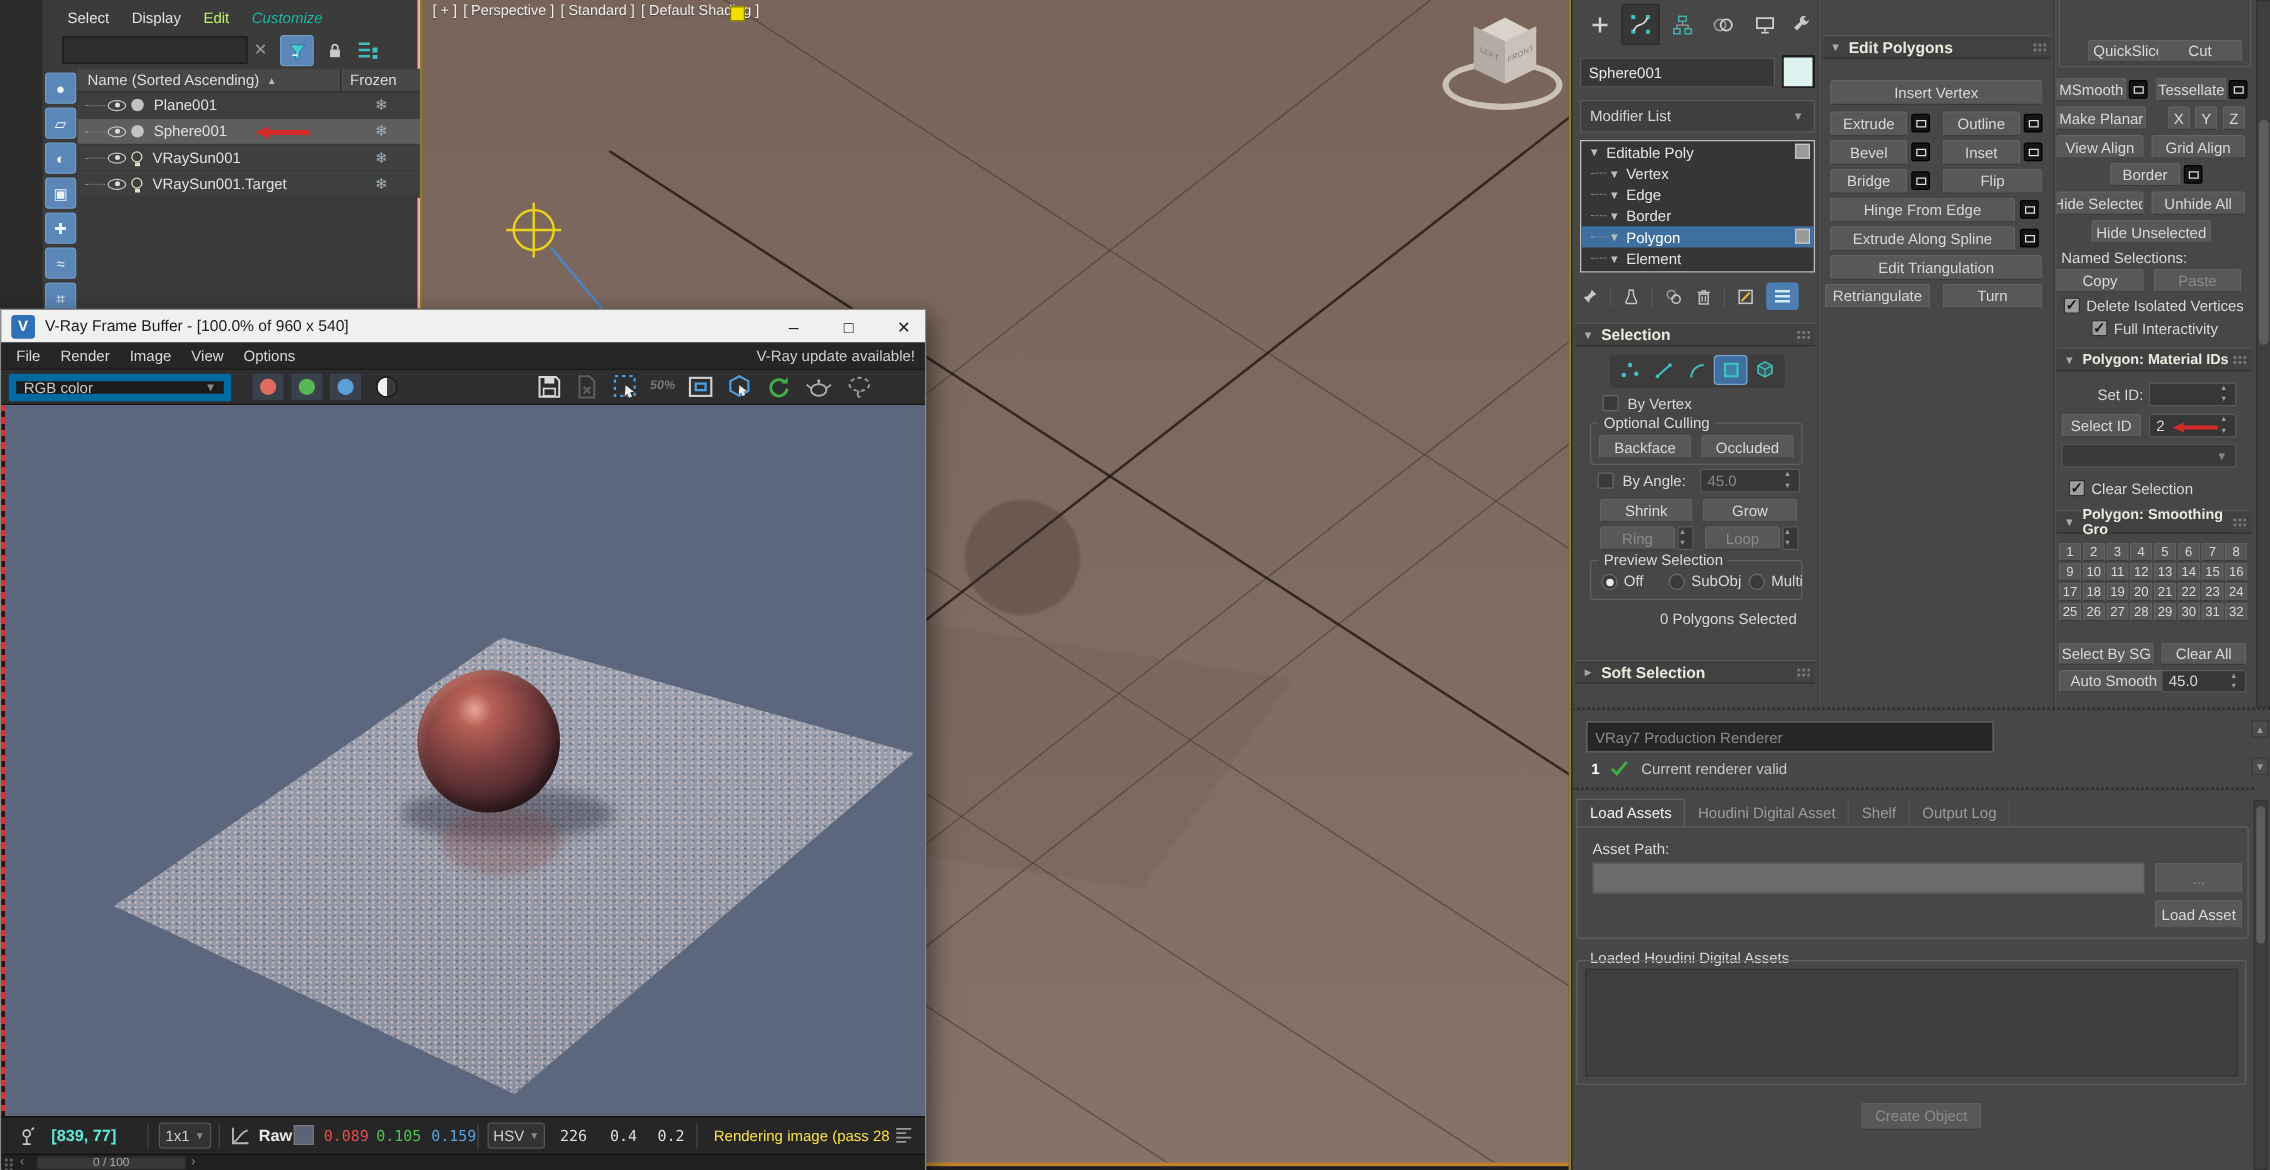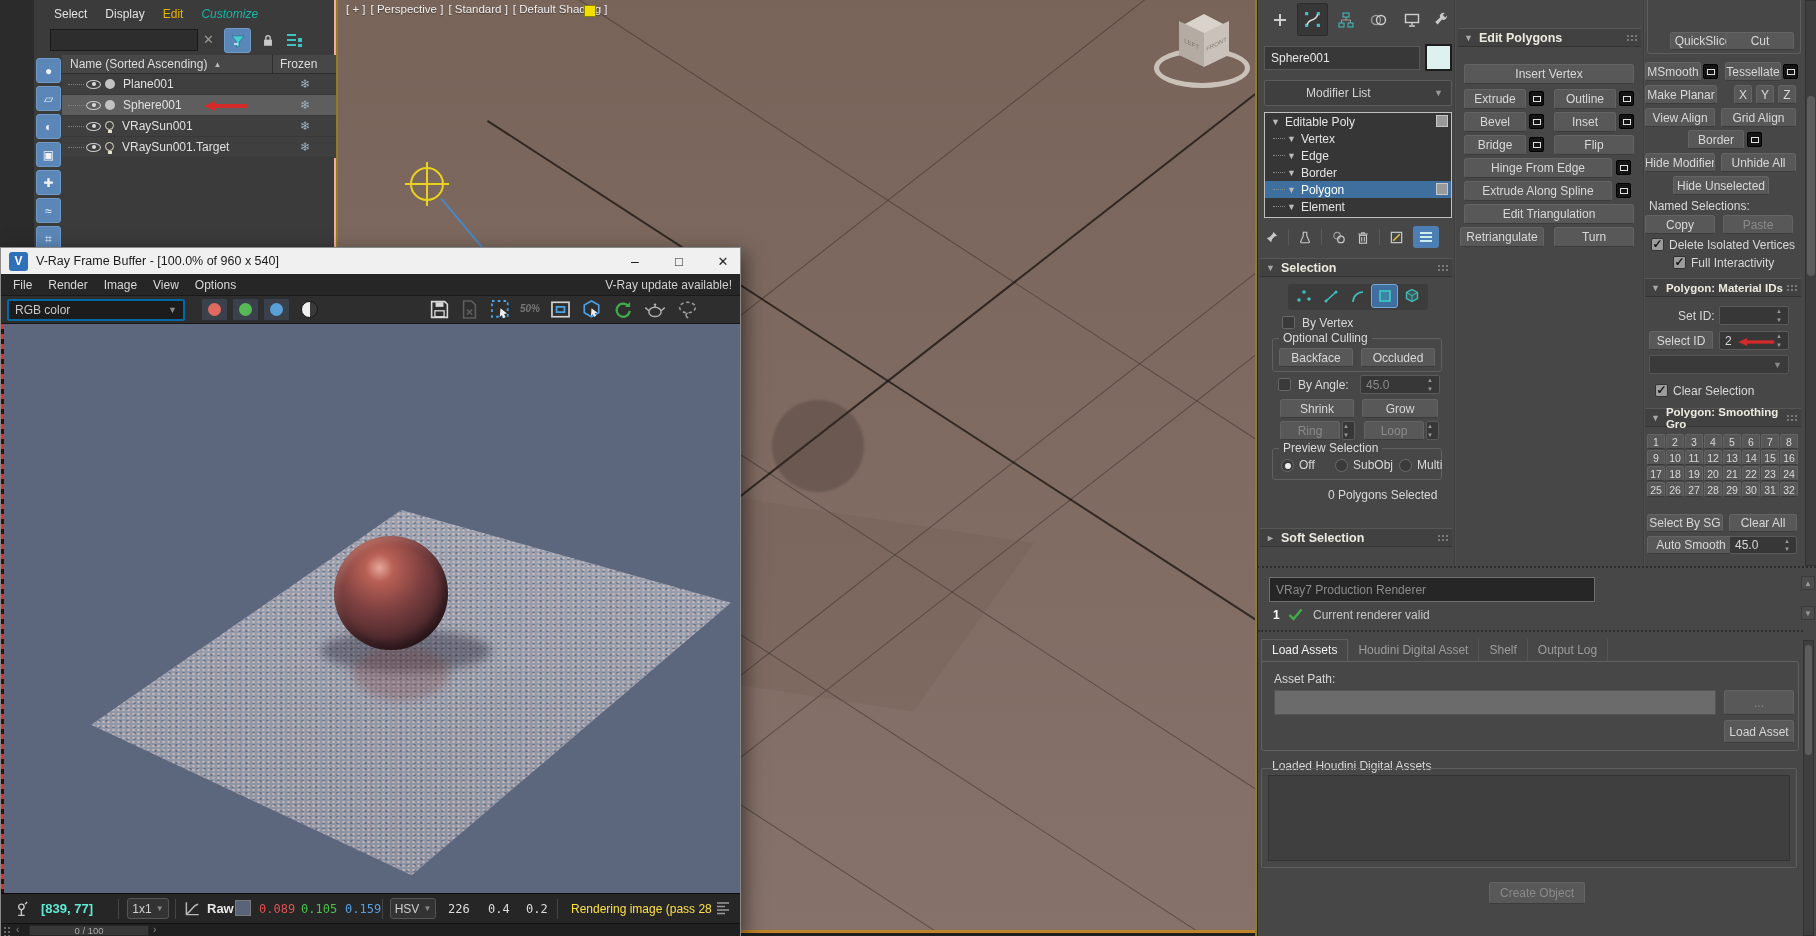--- a/index.html
+++ b/index.html
@@ -128,21 +128,21 @@
     <div class="abs" style="left:0;right:0;top:930px;height:3px;background:#c08428;"></div>
     <div class="abs" style="left:0;right:0;top:933px;height:3px;background:#1f1f1f;"></div>
   </div>
 
   <div id="explorer" class="abs">
     <div class="abs" style="left:0;top:0;width:34px;height:247px;background:#2b2b2b;"></div>
     <div class="abs flex" style="left:54px;top:4px;height:20px;gap:18px;">
 
     <span style="cursor:pointer;color:#e2e2e2;">Select</span>
         <span style="cursor:pointer;color:#e2e2e2;">Display</span>
-        <span style="cursor:pointer;color:#eab308;">Edit</span>
+        <span style="cursor:pointer;color:#bef264;">Edit</span>
         <span style="cursor:pointer;color:#14b8a6;font-style:italic;">Customize</span>
       </div>
 
     <input class="abs" style="left: 50px; top: 29px; width: 148px; height: 22px; background: rgb(45, 45, 45); border: 1px solid rgb(26, 26, 26); color: rgb(221, 221, 221); outline: none; padding: 0px 4px;" value="">
     <span class="abs" style="left:203px;top:32px;color:#9a9a9a;font-size:13px;cursor:pointer;">✕</span>
     <div class="abs" style="left:224px;top:28px;width:27px;height:25px;background:#5b87b8;border:1px solid #6f9ac6;border-radius:3px;display:flex;align-items:center;justify-content:center;cursor:pointer;">
       <svg width="16" height="16" viewBox="0 0 16 16">
           <path d="M2 3h12L9.5 8.5V13l-3 1.5V8.5z" fill="#44d0d0" stroke="#1d5a7a" stroke-width=".5"></path>
           <path d="M4 11h4" stroke="#eaf6ff" stroke-width="1.4"></path>
         </svg>
@@ -278,21 +278,21 @@
       </div>
     <div class="tabico" style="left:171px;width:24px;">
         <svg width="16" height="16" viewBox="0 0 16 16">
           <path d="M14 4.2A3.6 3.6 0 0 1 9 7.6L4.6 12.4 2.2 10 7 5.6A3.6 3.6 0 0 1 11.8 1l-2 2 2.4 2.4 2-2c.1.3-.2.5-.2.8z" fill="#c8c8c8"></path>
         </svg>
       </div>
 
     <div class="abs" style="left:6px;top:46px;width:156px;height:24px;background:#383838;border:1px solid #585858;display:flex;align-items:center;padding-left:6px;color:#e8e8e8;">Sphere001</div>
     <div class="abs" style="left:167px;top:44px;width:27px;height:27px;background:#ddf1ef;border:2px solid #1d1d1d;cursor:pointer;"></div>
 
-    <div class="abs flex" style="left:6px;top:80px;width:188px;height:26px;background:#3f3f3f;border:1px solid #5c5c5c;border-radius:2px;cursor:pointer;padding-left:34px;">
+    <div class="abs flex" style="left:6px;top:80px;width:188px;height:26px;background:#3f3f3f;border:1px solid #5c5c5c;border-radius:2px;cursor:pointer;">
       <span style="margin-left:7px;color:#d4d4d4;">Modifier List</span>
       <span style="position:absolute;right:8px;color:#9a9a9a;font-size:9px;">▼</span>
     </div>
 
     <div class="stack" style="left:6px;top:112px;width:188px;height:106px;">
       <div>
 
       <div class="st-row">
           <span class="tri">▼</span>
           <span>Editable Poly</span>
@@ -494,21 +494,21 @@
     <div class="btn" style="left:387px;top:85px;width:72px;height:19px;">Make Planar</div>
     <div class="btn" style="left:476px;top:85px;width:18px;height:19px;">X</div>
     <div class="btn" style="left:498px;top:85px;width:18px;height:19px;">Y</div>
     <div class="btn" style="left:520px;top:85px;width:18px;height:19px;">Z</div>
     <div class="btn" style="left:387px;top:108px;width:70px;height:19px;">View Align</div>
     <div class="btn" style="left:463px;top:108px;width:75px;height:19px;">Grid Align</div>
     <div class="btn" style="left:430px;top:130px;width:56px;height:19px;">Border</div>
     <span class="sqbox" style="left:489px;top:132px;">
         <i></i>
       </span>
-    <div class="btn" style="left:387px;top:153px;width:70px;height:19px;">Hide Modifier</div>
+    <div class="btn" style="left:387px;top:153px;width:70px;height:19px;">Hide Selected</div>
     <div class="btn" style="left:463px;top:153px;width:75px;height:19px;">Unhide All</div>
     <div class="btn" style="left:415px;top:176px;width:96px;height:19px;">Hide Unselected</div>
     <span class="lbl" style="left:391px;top:199px;">Named Selections:</span>
     <div class="btn" style="left:387px;top:215px;width:70px;height:19px;">Copy</div>
     <div class="btn dis" style="left:465px;top:215px;width:70px;height:19px;">Paste</div>
     <span class="chk on" style="left:393px;top:238px;">✓</span>
     <span class="lbl" style="left:411px;top:238px;">Delete Isolated Vertices</span>
     <span class="chk on" style="left:415px;top:256px;">✓</span>
     <span class="lbl" style="left:433px;top:256px;">Full Interactivity</span>
 
@@ -640,21 +640,21 @@
       <span class="flex" style="gap:16px;">
           <span style="cursor:pointer;">File</span>
           <span style="cursor:pointer;">Render</span>
           <span style="cursor:pointer;">Image</span>
           <span style="cursor:pointer;">View</span>
           <span style="cursor:pointer;">Options</span>
         </span>
       <span style="position:absolute;right:8px;color:#cfcfcf;">V-Ray update available!</span>
     </div>
     <div class="vfb-tools">
-      <div class="abs flex" style="left:6px;top:3px;width:178px;height:22px;background:#1c1c1c;border:2px solid #0369a1;border-radius:2px;cursor:pointer;">
+      <div class="abs flex" style="left:6px;top:3px;width:178px;height:22px;background:#1c1c1c;border:6px solid #0369a1;border-radius:2px;cursor:pointer;">
         <span style="margin-left:6px;color:#c8c8c8;">RGB color</span>
         <span style="position:absolute;right:6px;color:#8a8a8a;font-size:9px;">▼</span>
       </div>
       <span class="dotbtn" style="left:200px;">
           <i style="background:#e06a60;"></i>
         </span>
       <span class="dotbtn" style="left:231px;">
           <i style="background:#58b858;"></i>
         </span>
       <span class="dotbtn" style="left:262px;">

